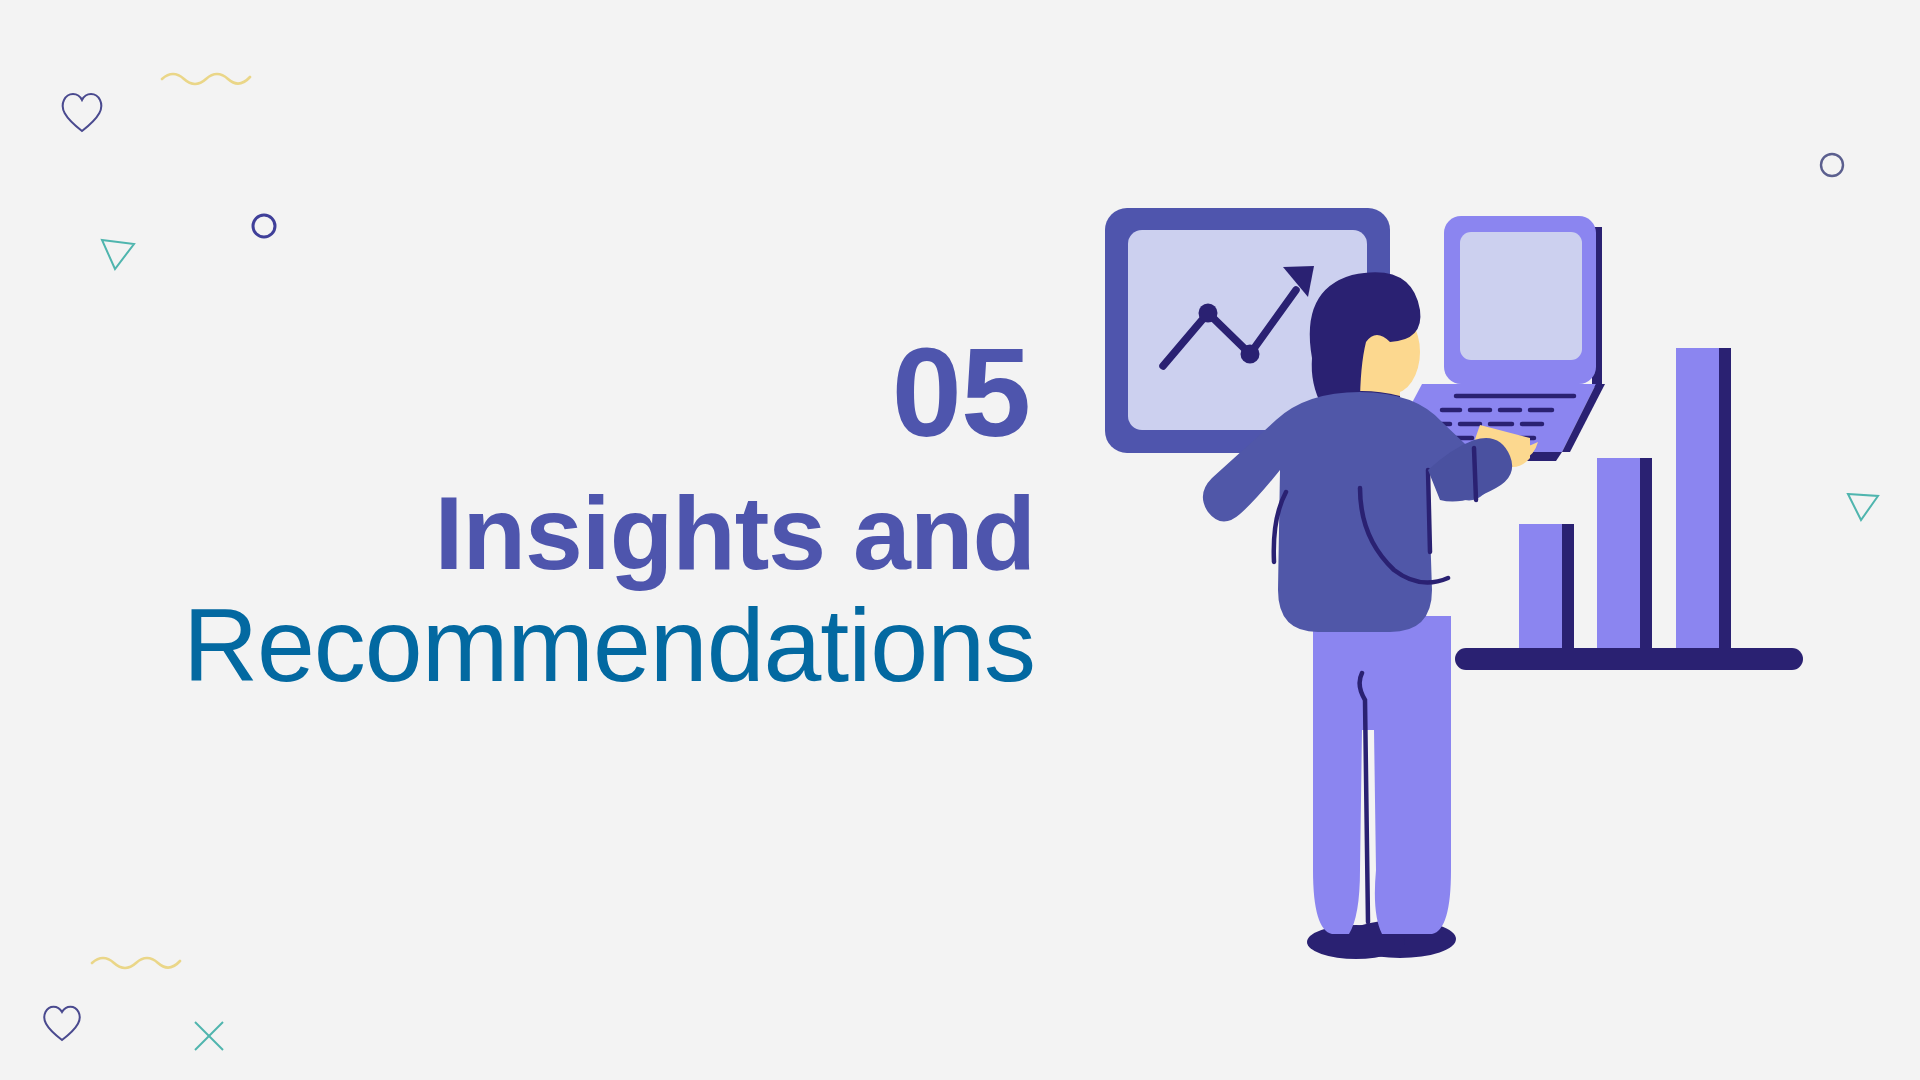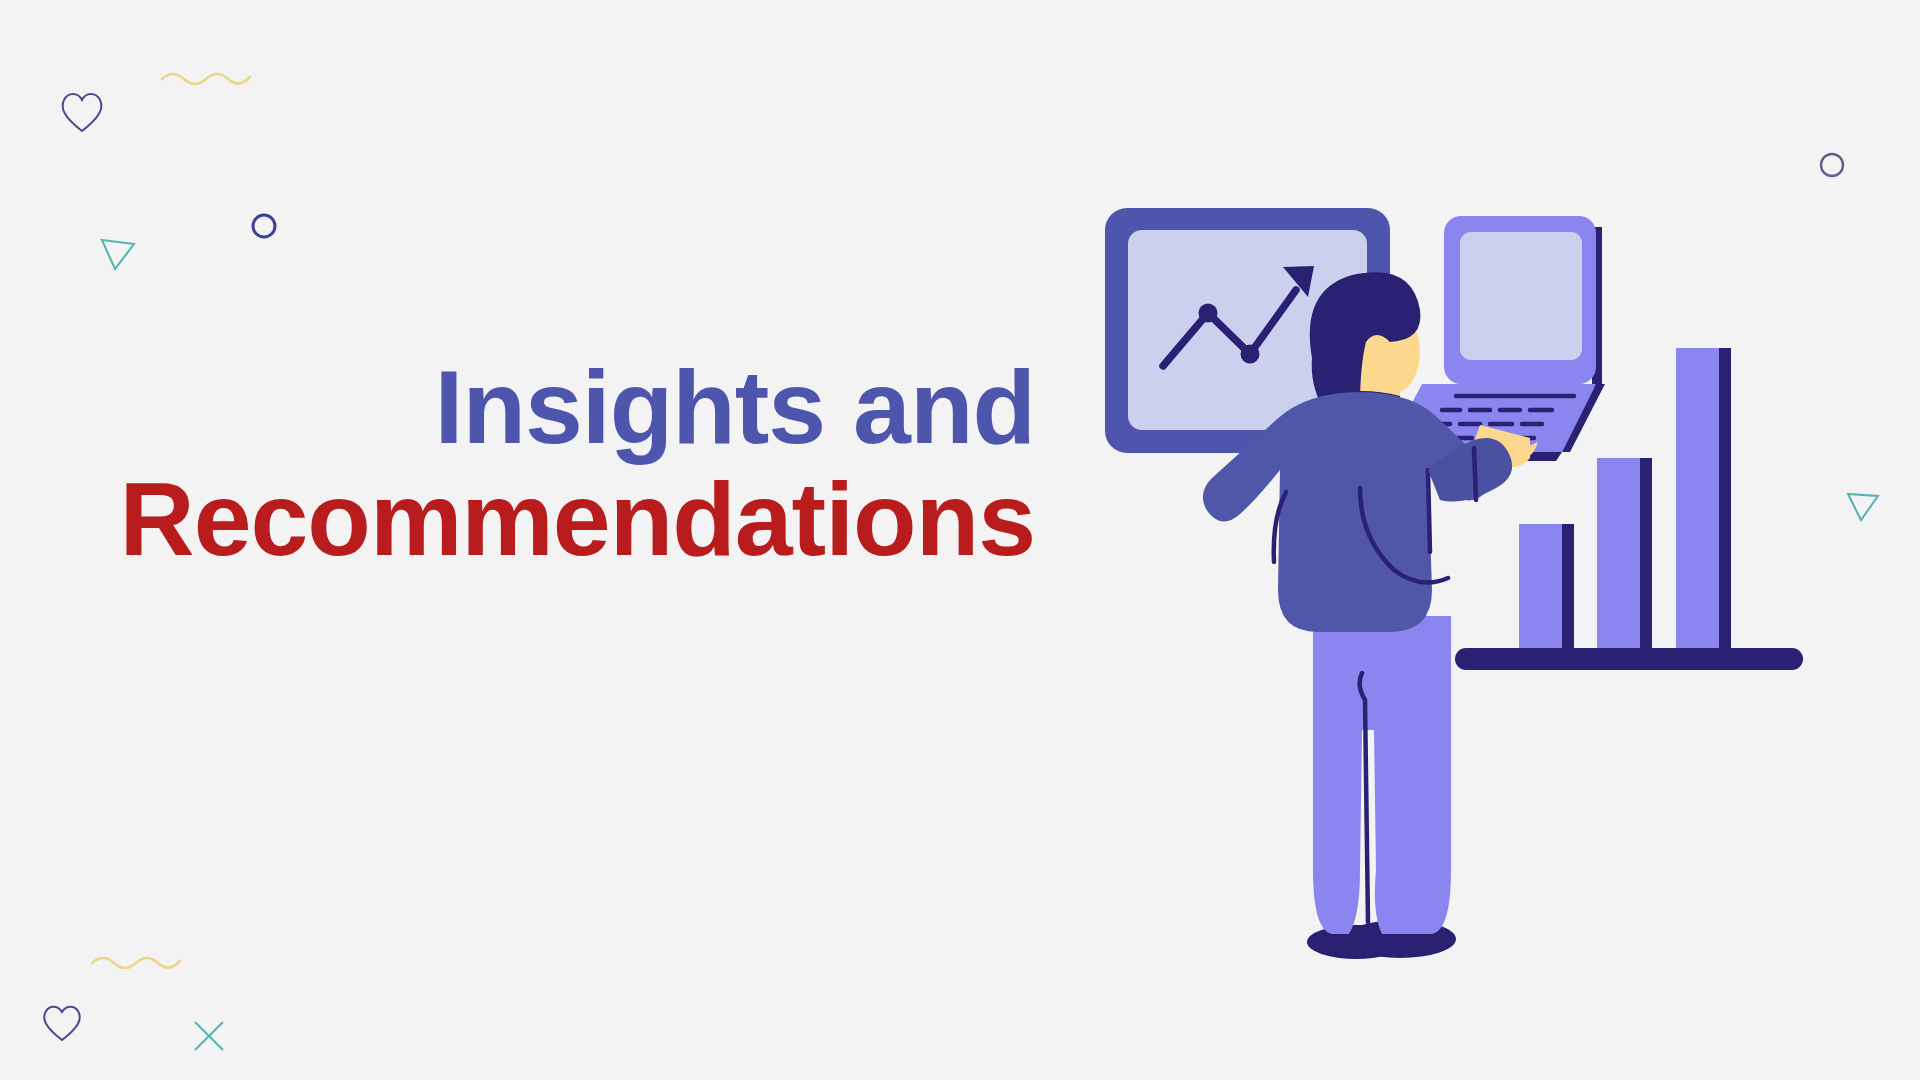--- a/index.html
+++ b/index.html
@@ -39,22 +39,22 @@
   #title-line-1 {
     font-size: 104px;
     font-weight: bold;
     color: #4e55ad;
     line-height: 1.08;
     margin-top: 21px;
     letter-spacing: -1px;
   }
   #title-line-2 {
     font-size: 104px;
-    font-weight: bold;
-    color: #b91c1c;
+    font-weight: normal;
+    color: #0369a1;
     line-height: 1.08;
     letter-spacing: -1px;
   }
 
   
   #illustration {
     position: absolute;
     left: 1060px;
     top: 170px;
     width: 860px;
@@ -122,20 +122,21 @@
   </div>
 
   <div class="deco" style="left:190px; top:1017px;">
     <svg width="38" height="38" viewBox="0 0 38 38">
       <line x1="5" y1="5" x2="33" y2="33" stroke="#4fb5ae" stroke-width="2"></line>
       <line x1="33" y1="5" x2="5" y2="33" stroke="#4fb5ae" stroke-width="2"></line>
     </svg>
   </div>
 
   <div id="title-block">
+    <div id="section-number">05</div>
     <div id="title-line-1">Insights and</div>
     <div id="title-line-2">Recommendations</div>
   </div>
 
   <div id="illustration">
     <svg width="860" height="790" viewBox="0 0 860 790" xmlns="http://www.w3.org/2000/svg">
 
       <g>
         <rect x="45" y="38" width="285" height="245" rx="22" fill="#4f55ad"></rect>
         <rect x="68" y="60" width="239" height="200" rx="14" fill="#ccd0ef"></rect>

